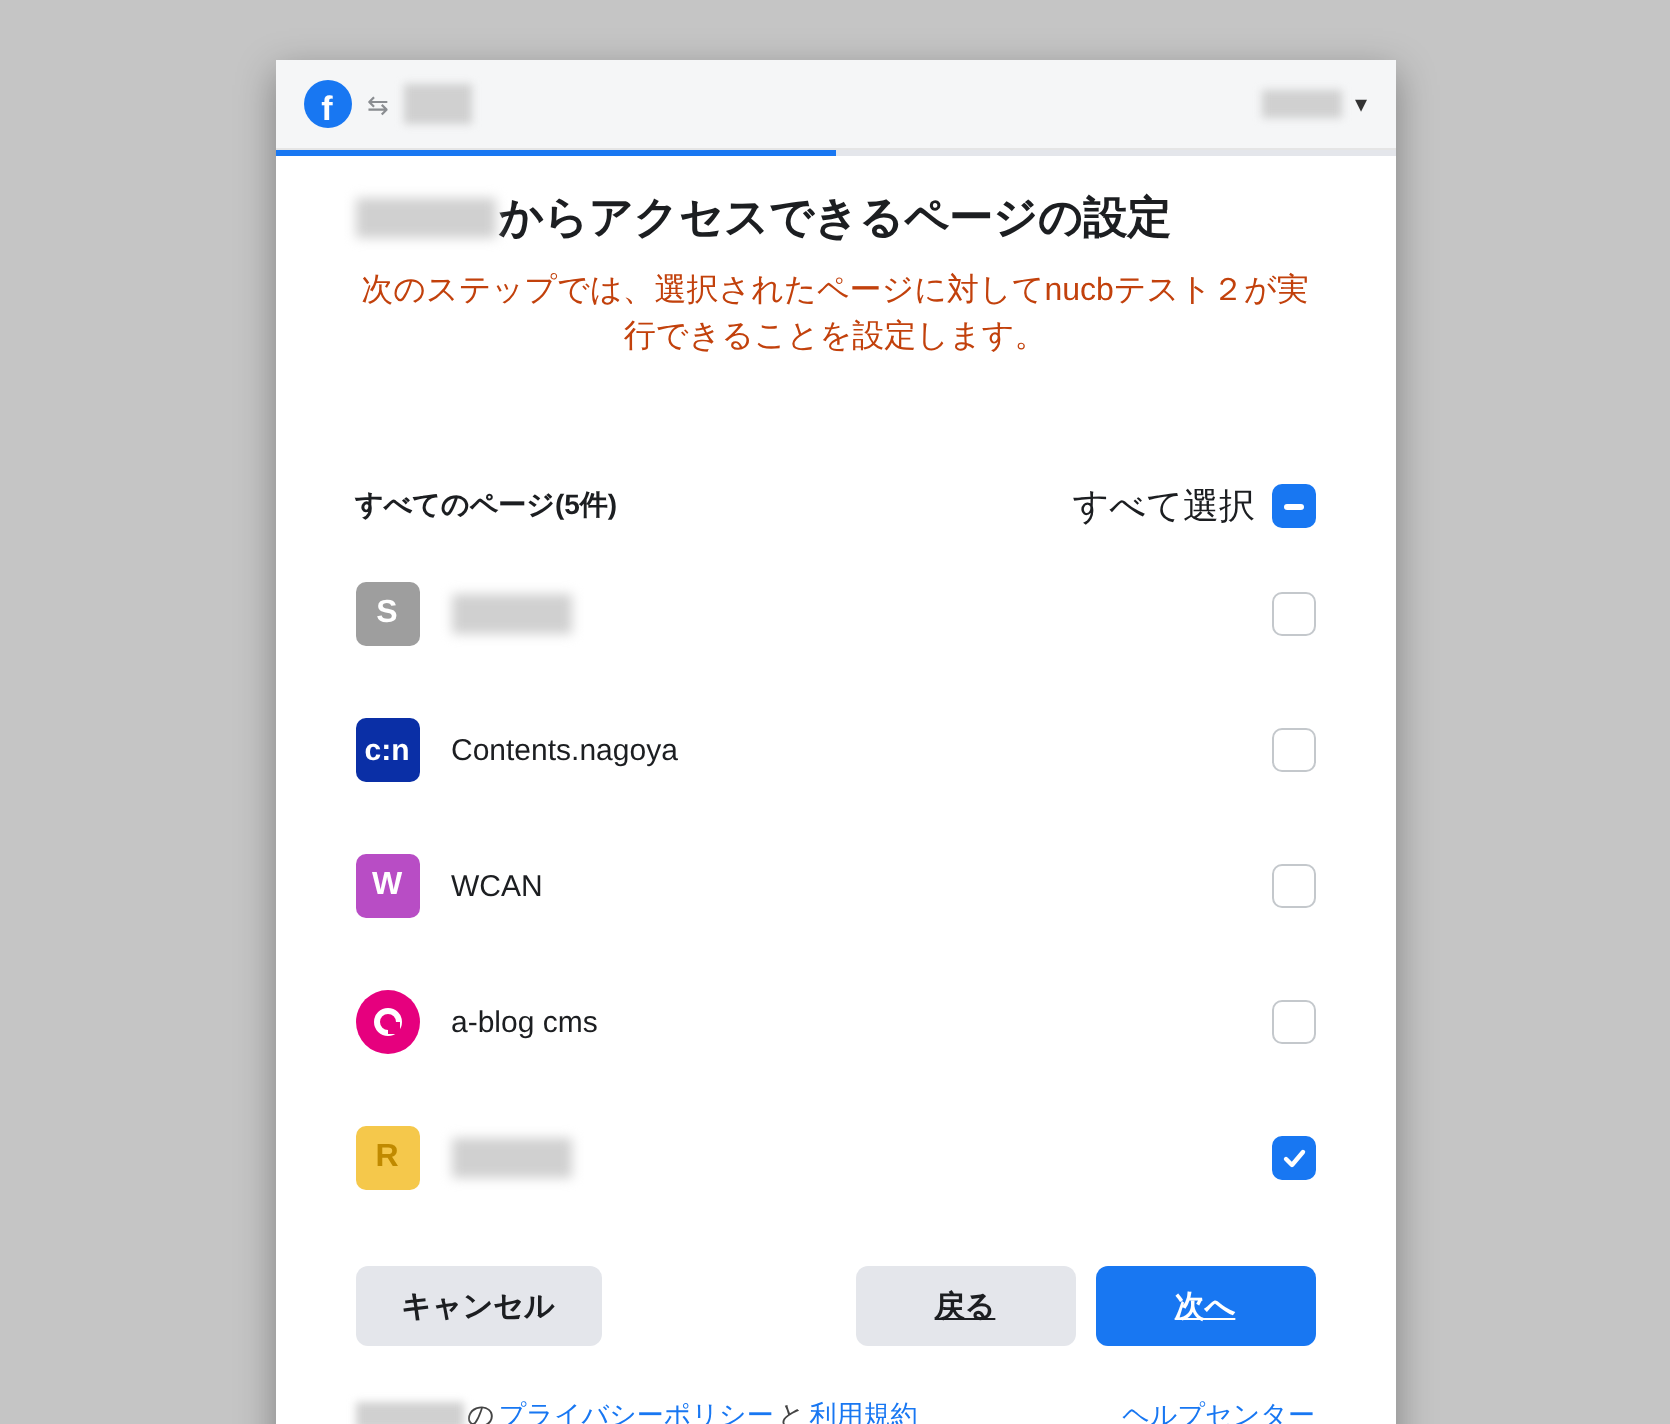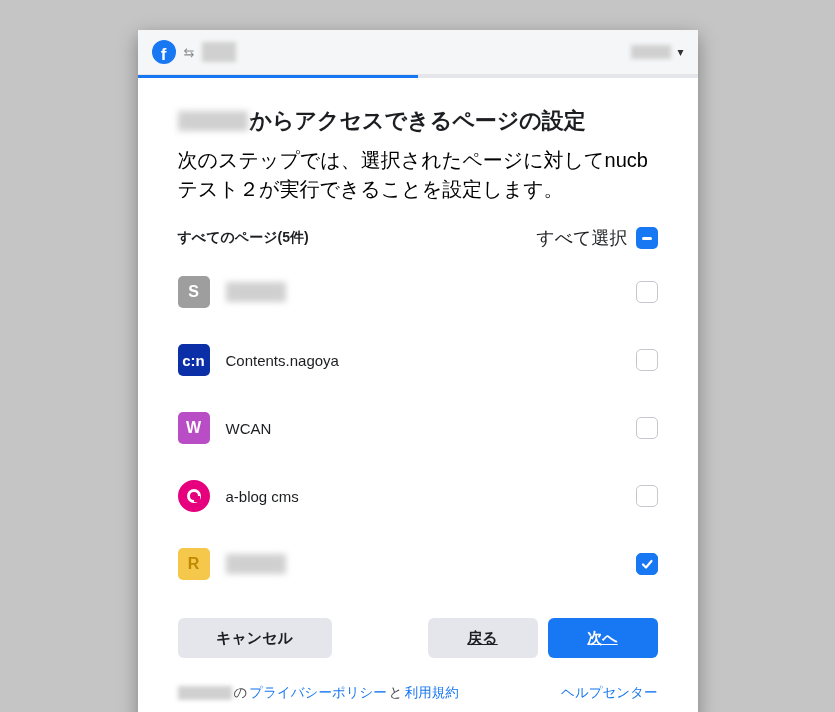--- a/index.html
+++ b/index.html
@@ -45,28 +45,29 @@
     .pix-md { width:60px; height:20px; filter: blur(3px); }
     .pix-head { width:70px; height:20px; filter: blur(3px); }
     .pix-lg { width:40px; height:14px; filter: blur(2px); }
     .pix-footer { width:54px; height:14px; filter: blur(2px); }
     .caret-down { font-size:12px; color:#333; }
     .progress {
       height: 3px; background:#e4e6eb; width:100%;
     }
     .progress-fill { height:100%; background:#1877f2; width:50%; }
 
-    .content { padding: 28px 40px 0 40px; }
+    .content { padding: 16px 40px 0 40px; text-align: center; }
     .title { font-size:22px; font-weight:700; color:#1c1e21; display:flex; align-items:center; gap:2px; flex-wrap:wrap; }
-    .subtitle { color:#000000; font-size:20px; line-height:1.45; margin-top:10px; }
+    .subtitle { color:#c2410c; font-size:16px; line-height:1.45; margin-top:10px; }
 
     .list-wrap { padding: 22px 40px 0 40px; }
     .list-header {
       display:flex; justify-content:space-between; align-items:center;
       font-size:14px;
+      margin-top:39px;
     }
     .list-header .label { font-weight:700; color:#1c1e21; }
     .select-all { display:flex; align-items:center; gap:8px; font-size:18px; color:#1c1e21; }
     .select-all .indeterminate {
       width:22px; height:22px; border-radius:5px; background:#1877f2;
       display:flex; align-items:center; justify-content:center;
     }
     .select-all .indeterminate::after {
       content:""; width:10px; height:3px; background:#fff; border-radius:2px;
     }
@@ -104,21 +105,21 @@
       display:flex; gap:10px; padding: 20px 40px 12px 40px;
       justify-content:space-between;
     }
     .btn {
       height:40px; border-radius:6px; font-size:15px; font-weight:600;
       display:flex; align-items:center; justify-content:center;
       cursor:pointer; border:none;
     }
     .btn-secondary { background:#e4e6eb; color:#1c1e21; }
     .btn-primary { background:#1877f2; color:#fff; }
-    .btn-cancel { width:154px;text-align:right; }
+    .btn-cancel { width:123px;text-align:right; }
     .btn-back { width:110px;text-decoration:underline; }
     .btn-next { width:110px;text-decoration:underline; }
     .spacer { flex:1; }
 
     .footer {
       display:flex; justify-content:space-between; align-items:center;
       padding: 14px 40px 20px 40px; font-size:13.5px;
     }
     .footer-left { display:flex; align-items:center; gap:2px; color:#444; }
     a.link { color:#1877f2; text-decoration:none; }

